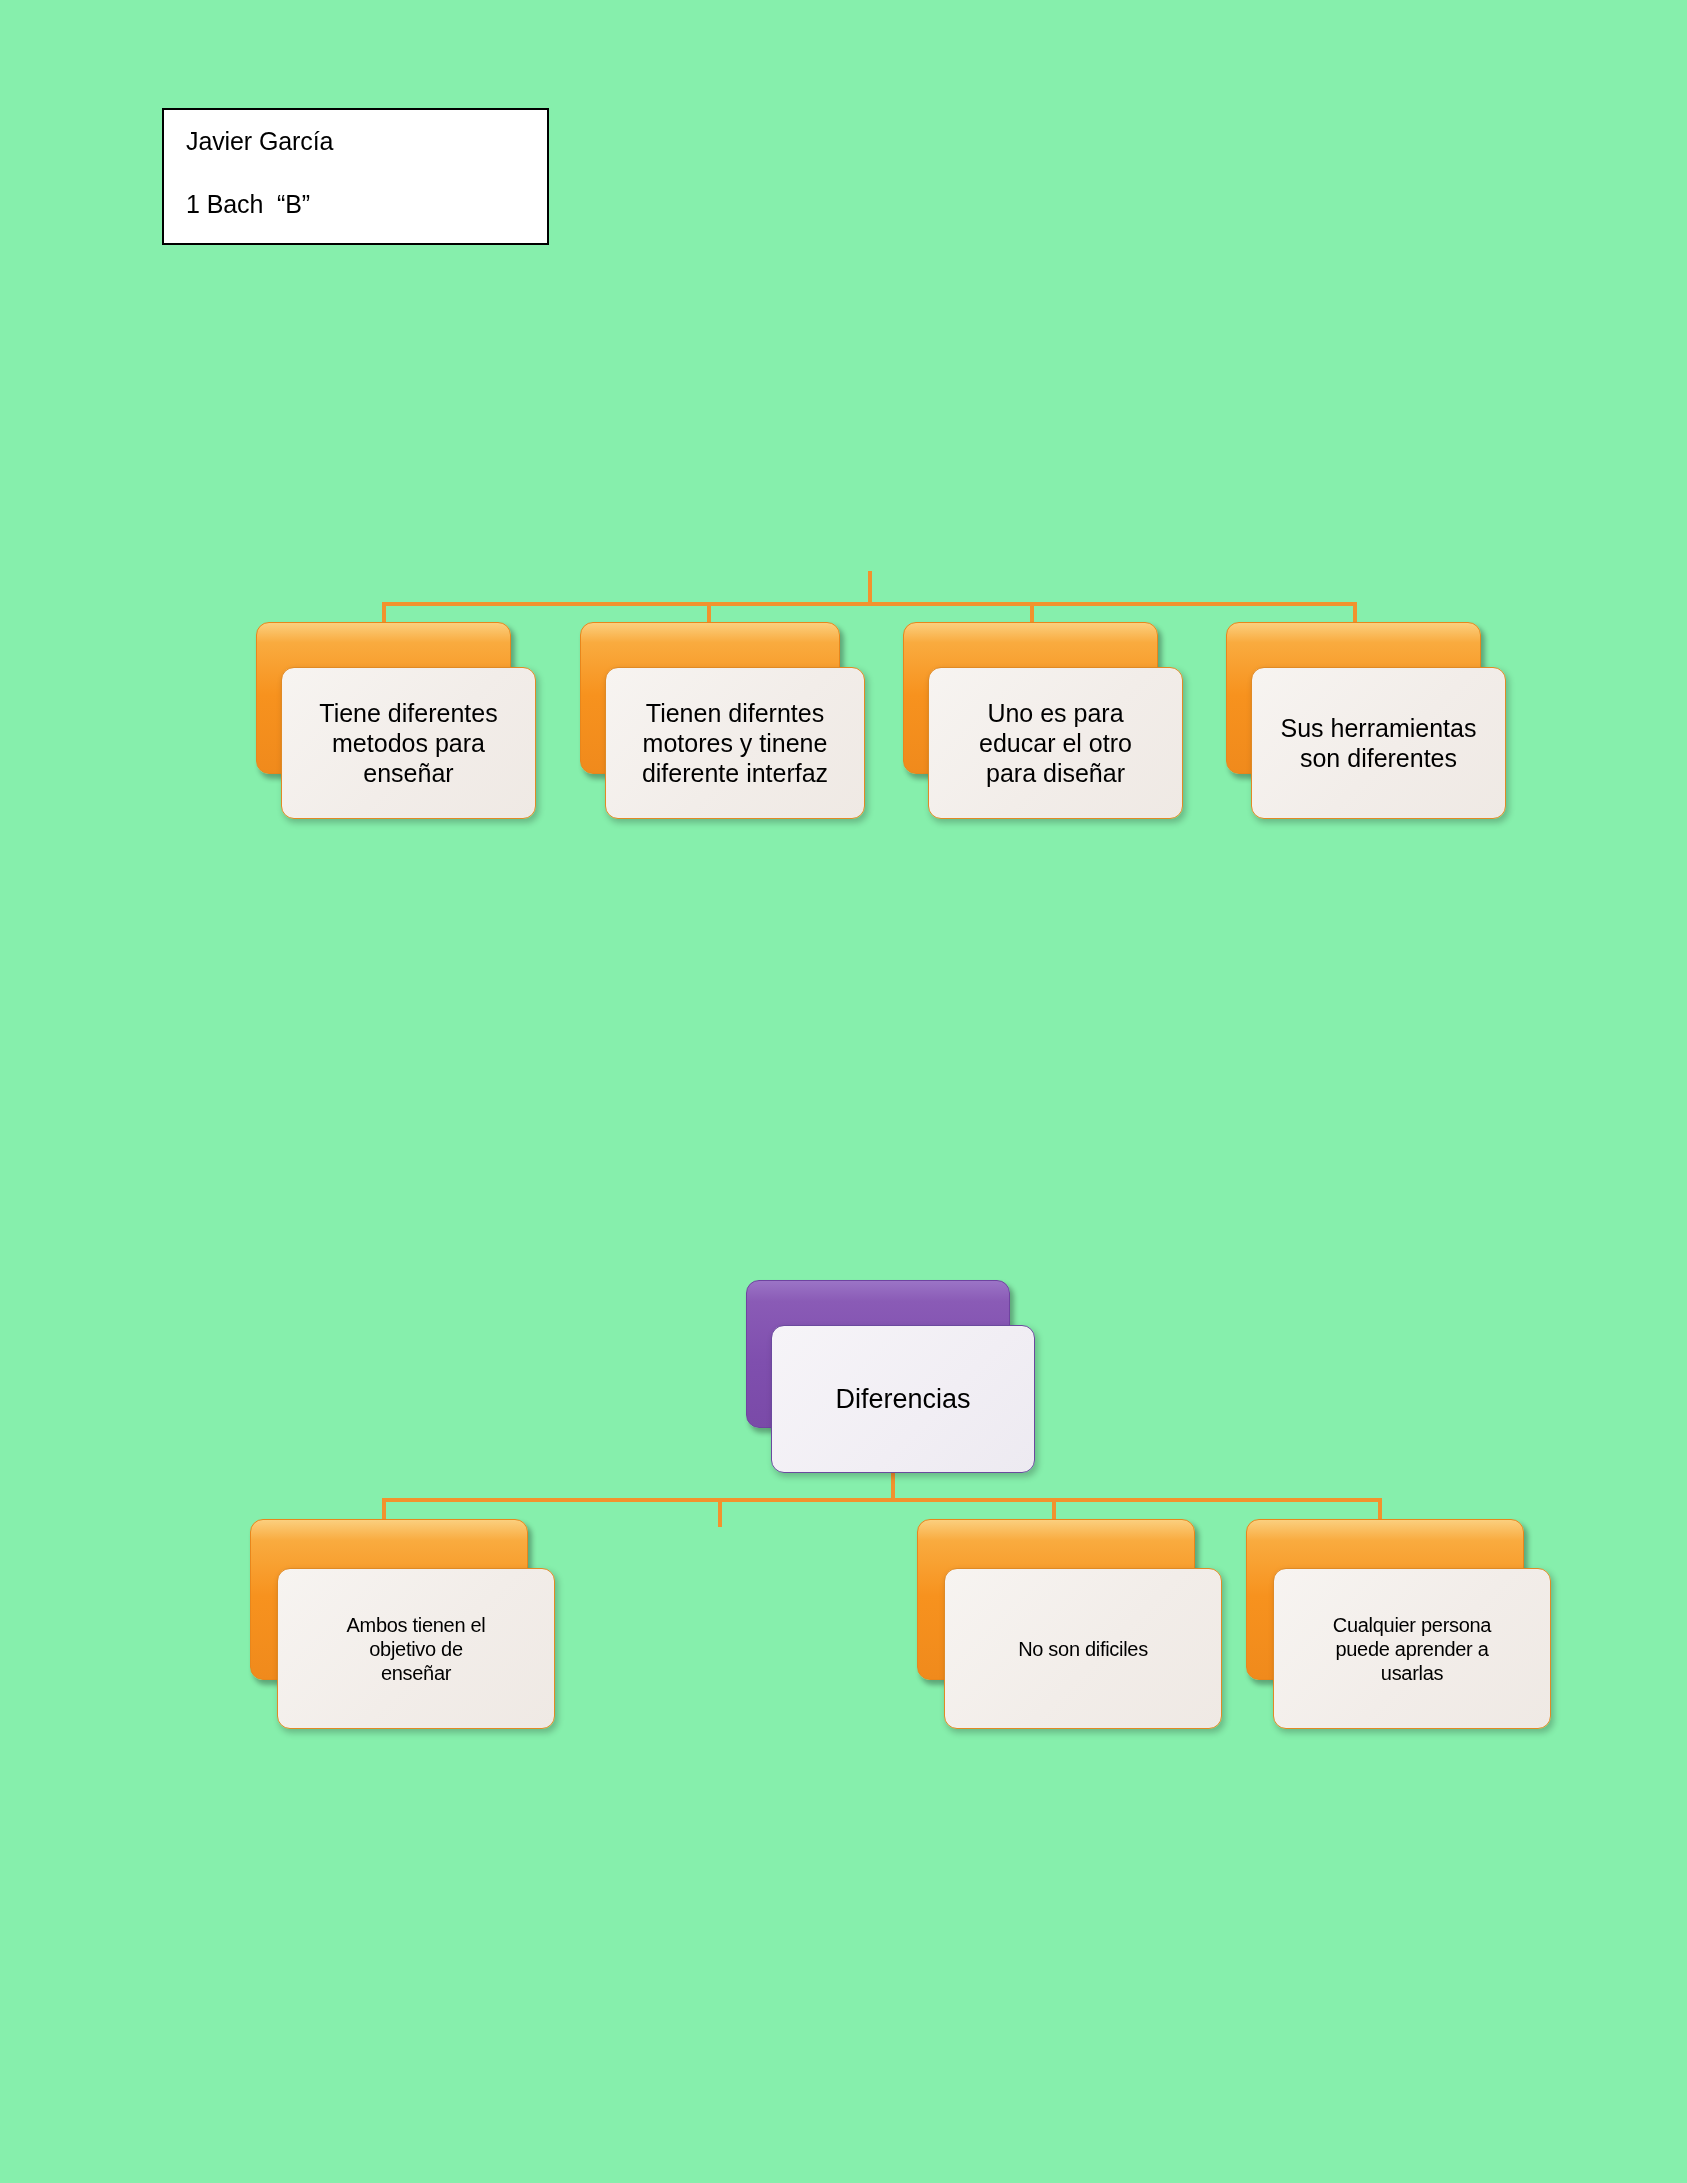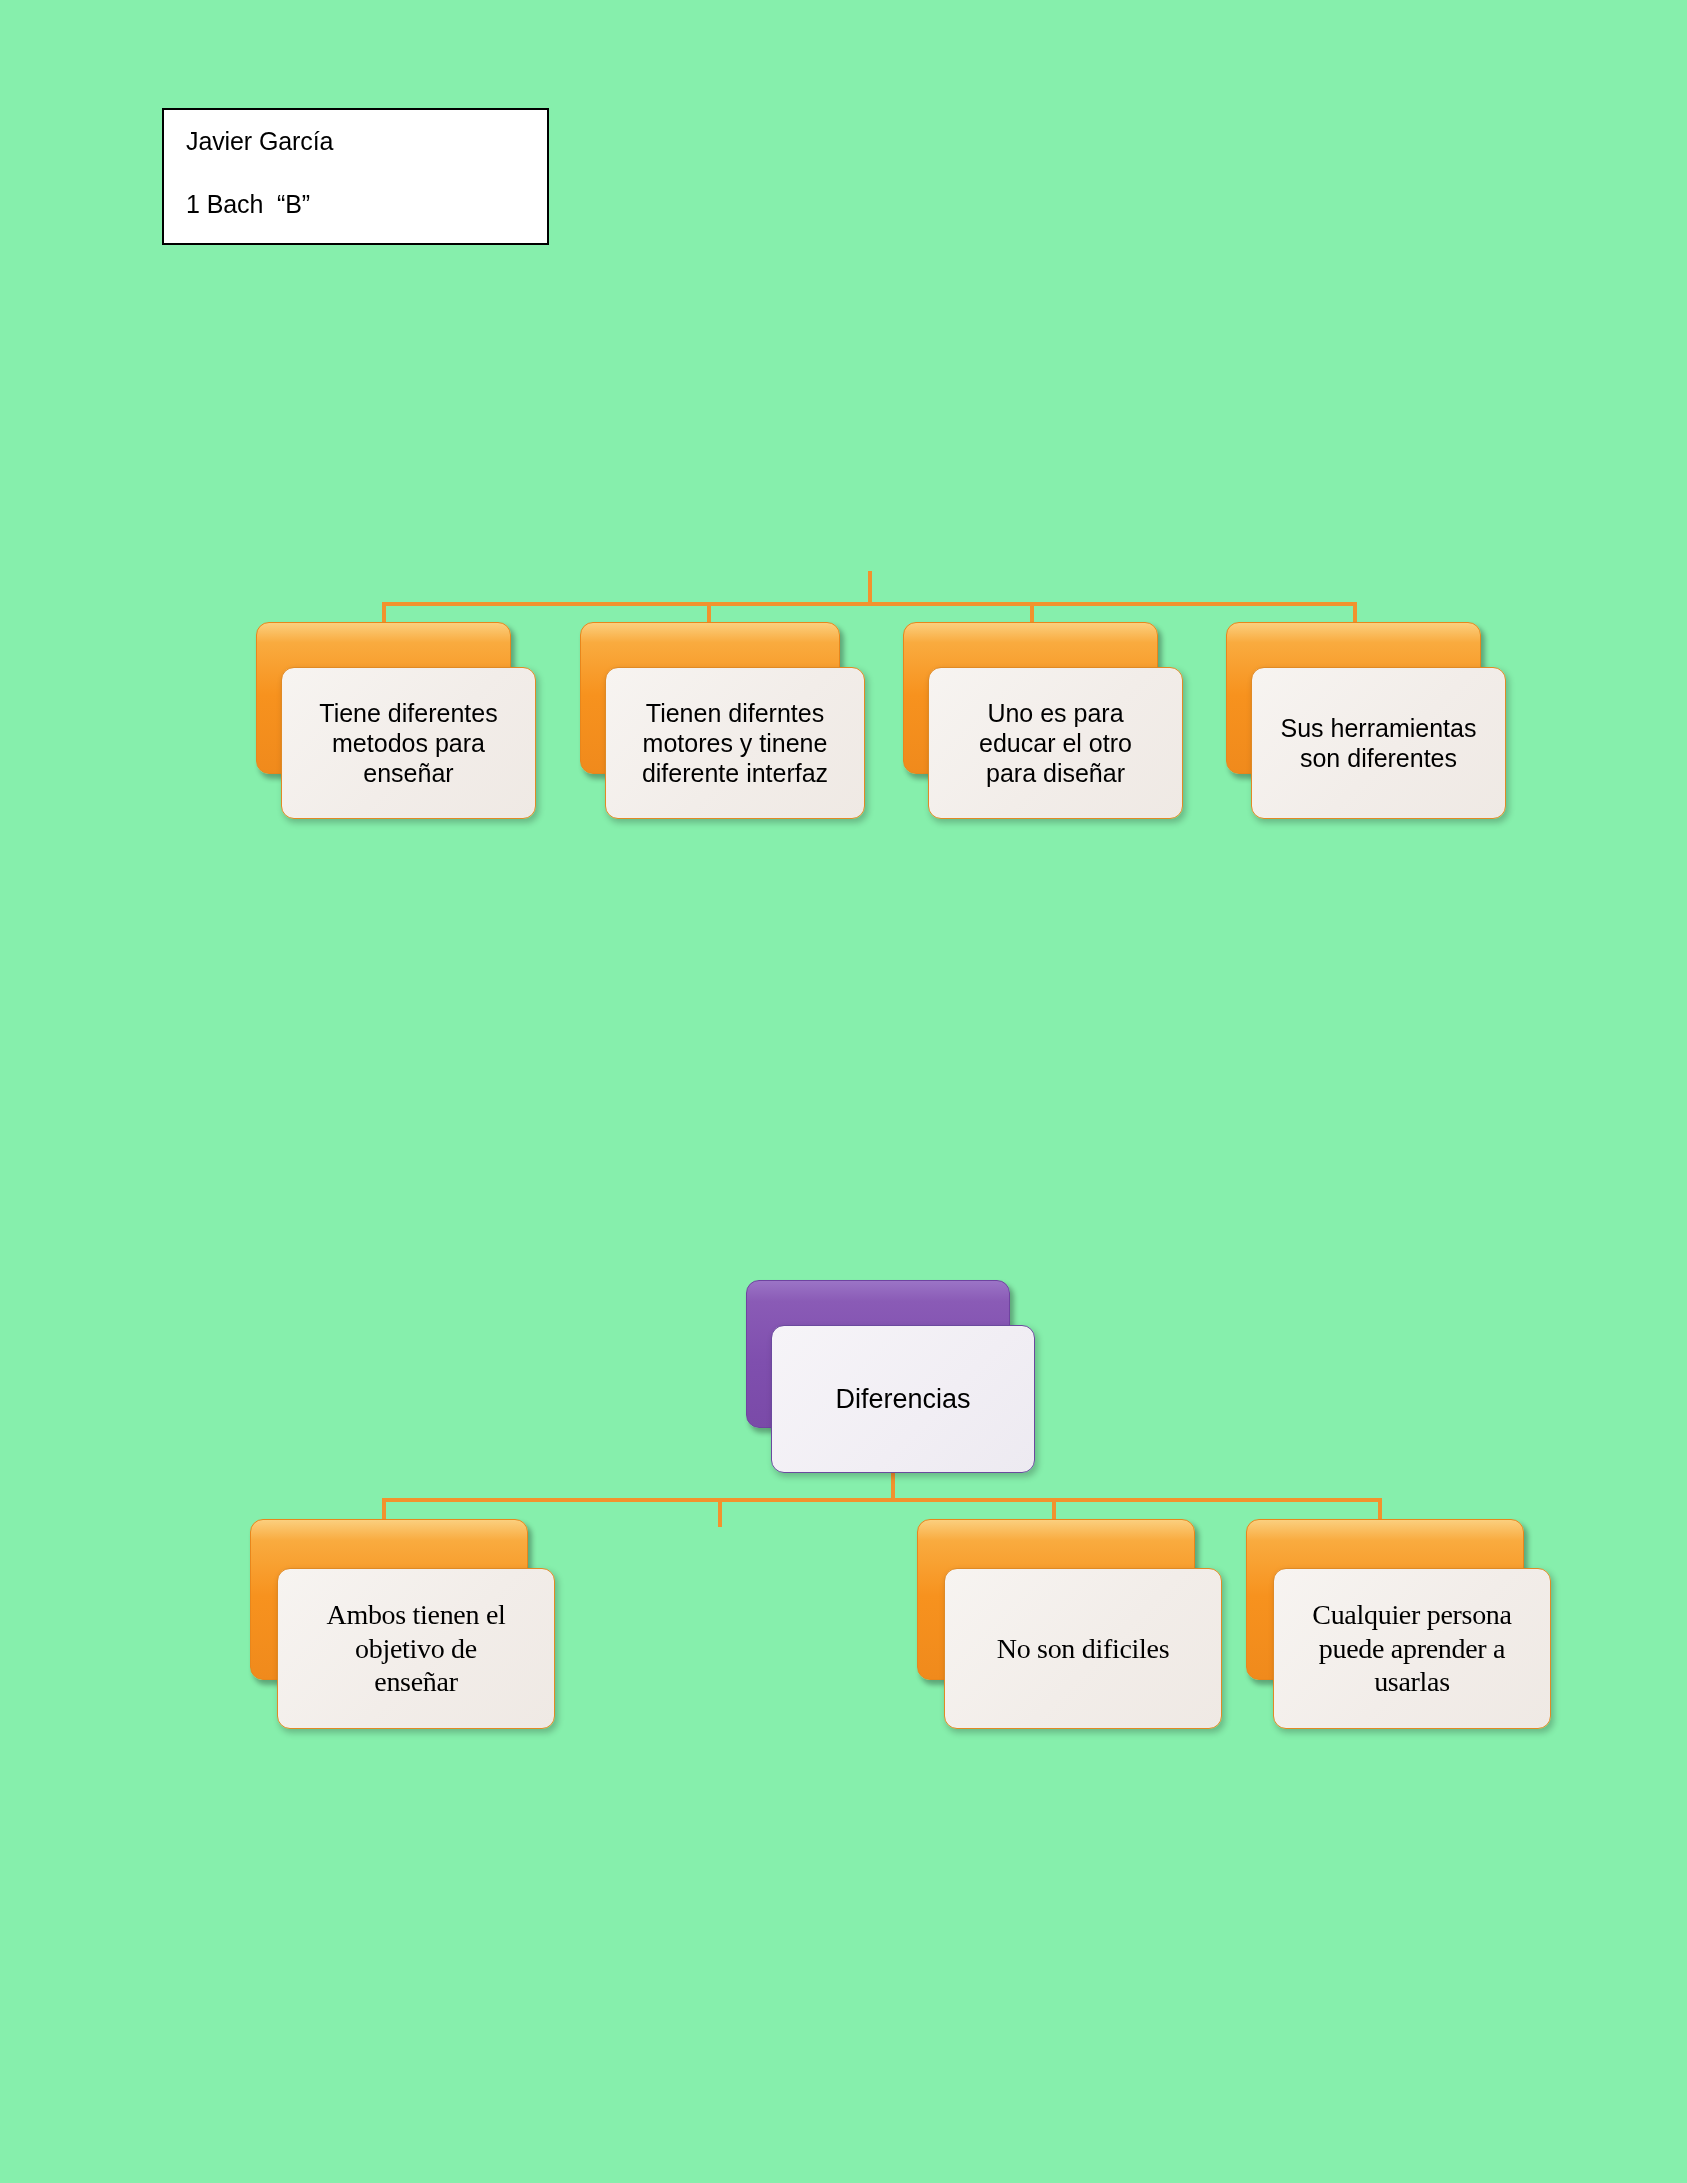--- a/index.html
+++ b/index.html
@@ -116,23 +116,22 @@
     white-space: pre-line;
   }
   .node.root .node-label {
     font-size: 27px;
   }
   .node.leaf .node-label {
     font-size: 25px;
   }
   
   #diagram-semejanzas .node.leaf .node-label {
-    font-size: 28px;
+    font-size: 20px;
     letter-spacing: -0.3px;
-    font-family: Liberation Serif, serif;
   }
 
   
   .conn-v, .conn-h {
     position: absolute;
     background: #f2922d;
   }
   .conn-v { width: 4.1px; }
   .conn-h { height: 4.1px; }
 </style>

